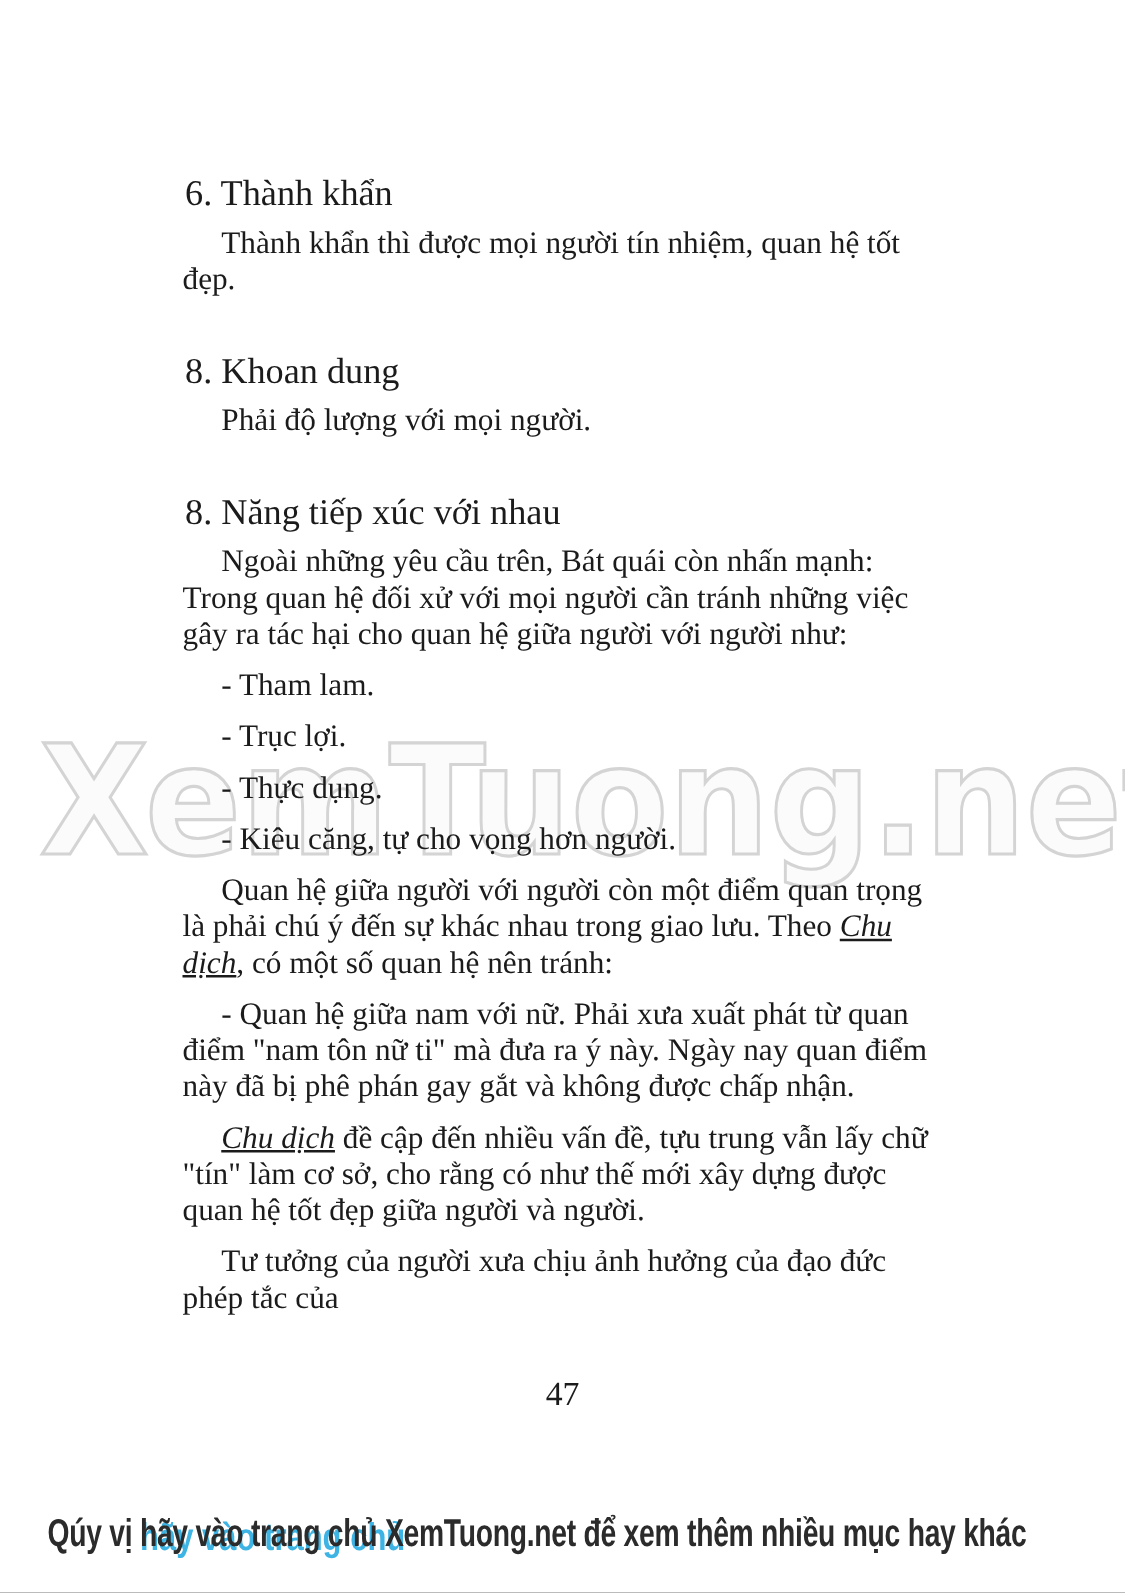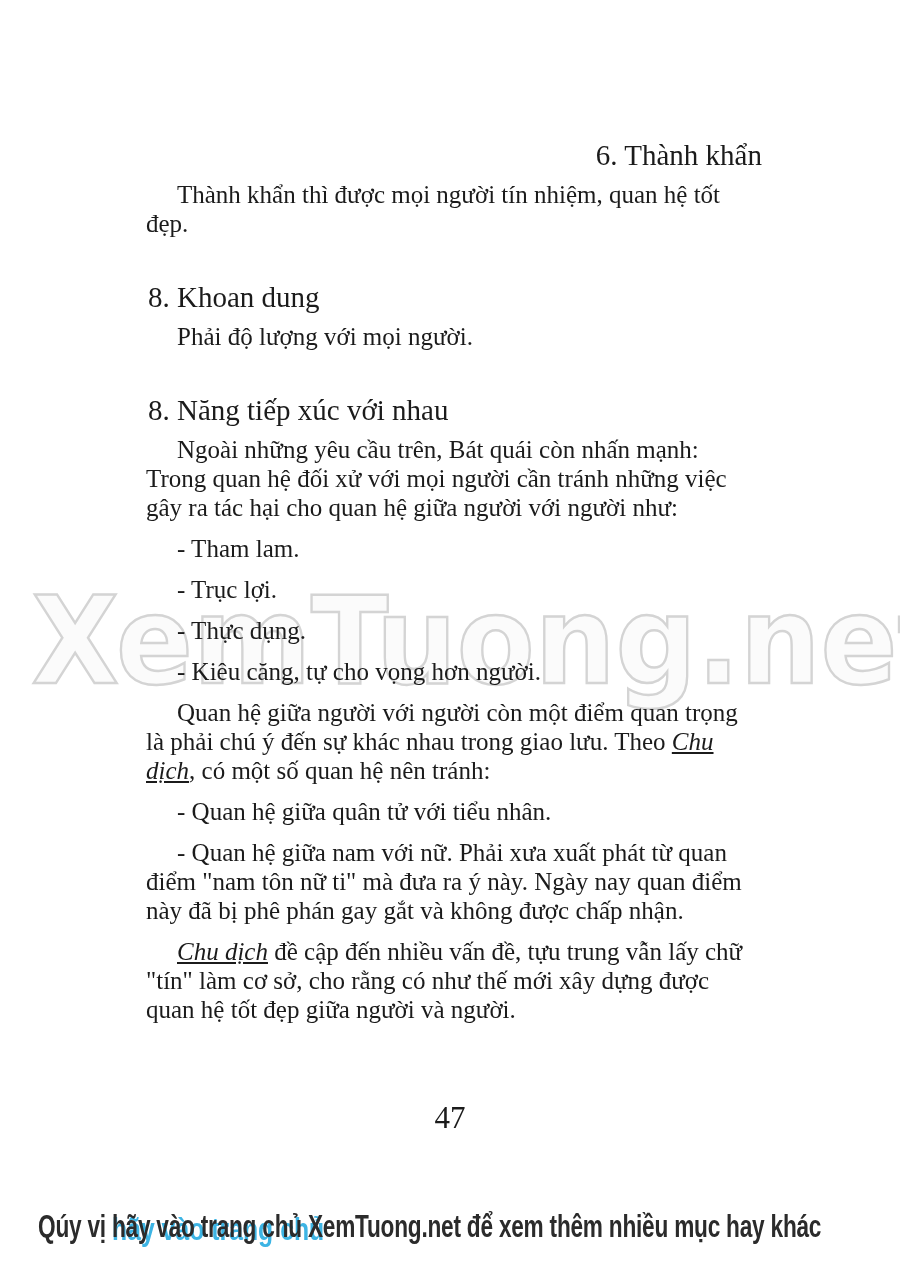--- a/index.html
+++ b/index.html
@@ -35,34 +35,34 @@
     left:146px; top:136px;
     width:616px;
     z-index:1;
   }
   .content h2 {
     font-size:29px;
     font-weight:400;
     line-height:38px;
     margin:40px 0 0 2px;
   }
-  .content h2:first-child { margin-top:0;text-align:right; }
+  .content h2:first-child { margin-top:0; }
   .content p {
     font-size:25px;
     line-height:29px;
     margin-top:12px;
     text-indent:31px;
   }
   .content p.body-after-heading { margin-top:6px; }
   .italic { font-style:italic;text-decoration:underline; }
   .page-number {
     position:absolute;
     left:0; right:0; top:1100px;
     text-align:center;
-    font-size:31px;
+    font-size:27px;
     z-index:1;
   }
   .footer {
     position:absolute;
     left:0; top:1204px; width:732px; height:52px;
     z-index:1;
   }
   .footer-link-overlay {
     position:absolute;
     left:112px; top:8px;
@@ -107,25 +107,25 @@
     <h2>8. Năng tiếp xúc với nhau</h2>
     <p class="body-after-heading">Ngoài những yêu cầu trên, Bát quái còn nhấn mạnh: Trong quan hệ đối xử với mọi người cần tránh những việc gây ra tác hại cho quan hệ giữa người với người như:</p>
 
     <p>- Tham lam.</p>
     <p>- Trục lợi.</p>
     <p>- Thực dụng.</p>
     <p>- Kiêu căng, tự cho vọng hơn người.</p>
 
     <p><span>Quan hệ giữa người với người còn một điểm quan trọng là phải chú ý đến sự khác nhau trong giao lưu. Theo </span><span class="italic">Chu dịch</span><span>, có một số quan hệ nên tránh:</span></p>
 
-    <p>- Quan hệ giữa quân tử với tiểu nhân.</p>
     <p>- Quan hệ giữa nam với nữ. Phải xưa xuất phát từ quan điểm "nam tôn nữ ti" mà đưa ra ý này. Ngày nay quan điểm này đã bị phê phán gay gắt và không được chấp nhận.</p>
 
     <p><span class="italic">Chu dịch</span><span> đề cập đến nhiều vấn đề, tựu trung vẫn lấy chữ "tín" làm cơ sở, cho rằng có như thế mới xây dựng được quan hệ tốt đẹp giữa người và người.</span></p>
 
+    <p>Tư tưởng của người xưa chịu ảnh hưởng của đạo đức phép tắc của</p>
 
   </div>
 
   <div class="page-number">47</div>
 
   <div class="footer">
     <span class="footer-link-overlay">hãy vào trang chủ</span>
     <span class="footer-text">Qúy vị hãy vào trang chủ XemTuong.net để xem thêm nhiều mục hay khác</span>
   </div>
 

